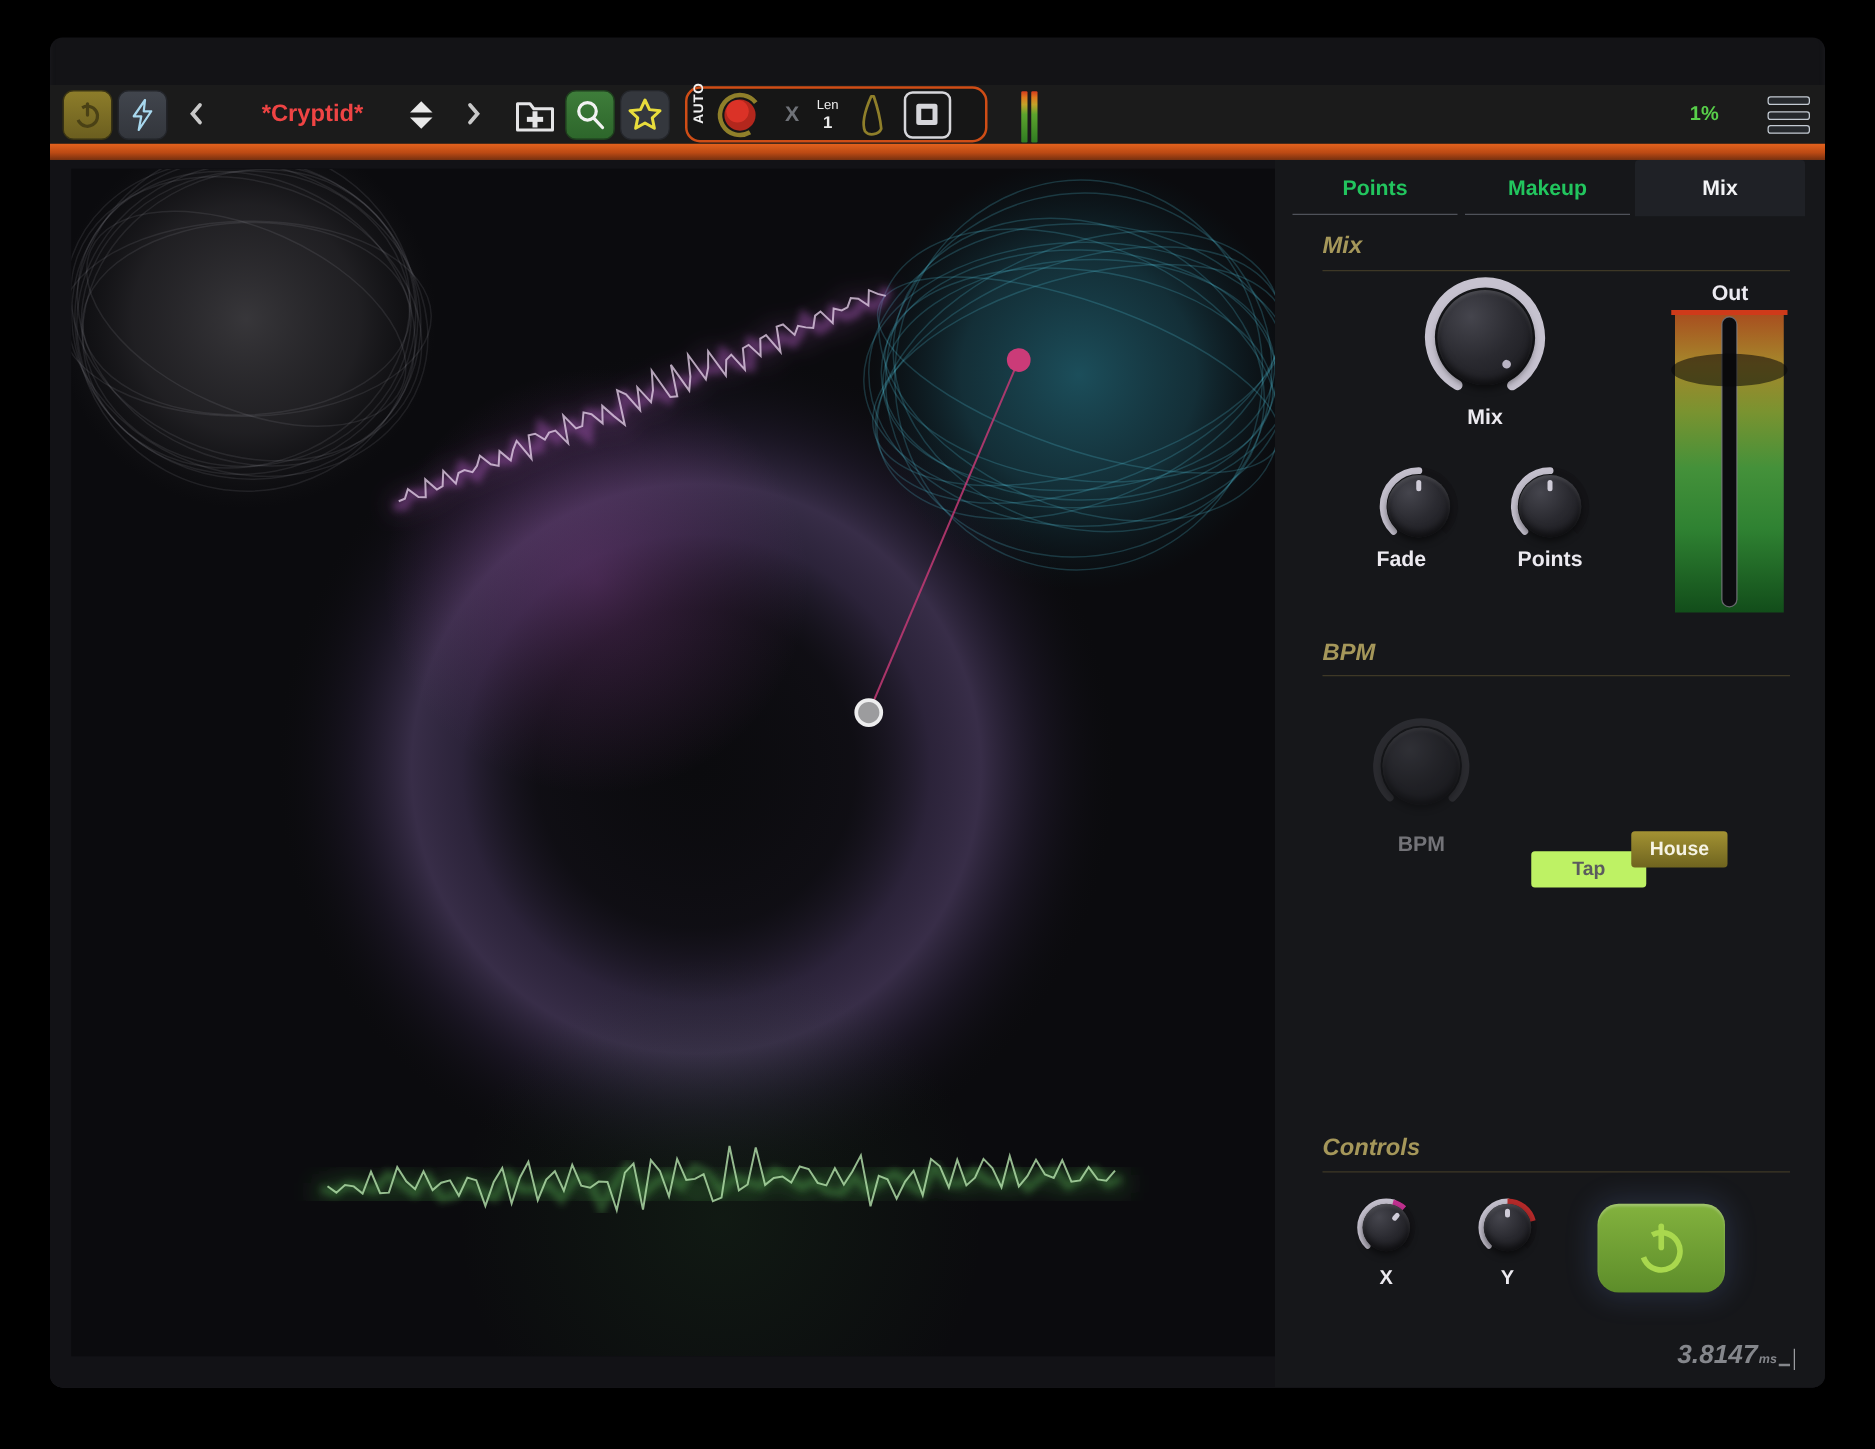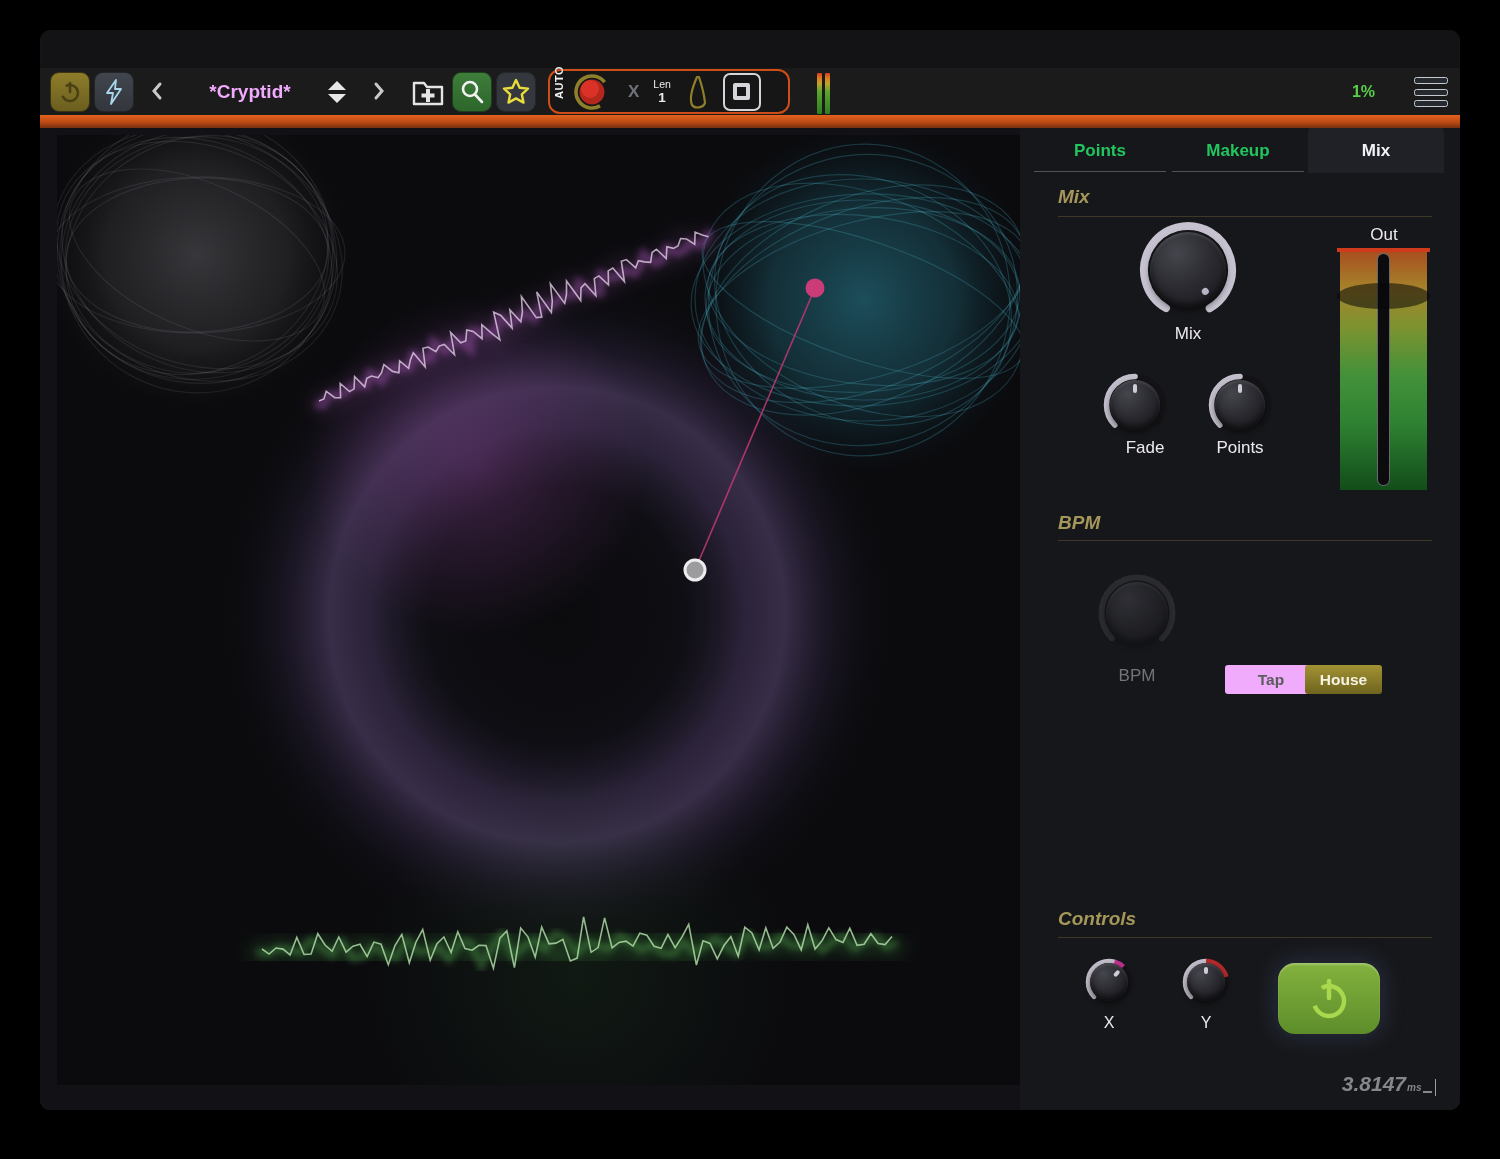--- a/index.html
+++ b/index.html
@@ -14,21 +14,21 @@
   #title{position:absolute;left:0;top:0;width:100%;height:38px;line-height:38px;text-align:center;
          color:#d6d3d1;font-size:17px;}
   #toolbar{position:absolute;left:0;top:38px;width:100%;height:47px;background:#1b1b1b;}
   #accentband{position:absolute;left:0;top:85px;width:100%;height:13px;
          background:linear-gradient(180deg,#e4621d 0%,#bc4a14 55%,#763010 100%);}
 
   .tbtn{position:absolute;top:4px;width:40px;height:40px;border-radius:9px;display:flex;
         align-items:center;justify-content:center;}
   .chev{position:absolute;top:10px;color:#c9c9c9;}
   #preset{position:absolute;left:130px;top:0;width:160px;height:47px;line-height:47px;text-align:center;
-        color:#f0abfc;font-weight:bold;font-size:19px;}
+        color:#ef4444;font-weight:bold;font-size:19px;}
   #updown{position:absolute;left:288px;top:13px;width:18px;height:22px;}
   #updown .tri-up{width:0;height:0;border-left:9px solid transparent;border-right:9px solid transparent;
         border-bottom:9px solid #e8e8e8;margin-bottom:4px;}
   #updown .tri-dn{width:0;height:0;border-left:9px solid transparent;border-right:9px solid transparent;
         border-top:9px solid #e8e8e8;}
 
   #autogroup{position:absolute;left:508px;top:1px;width:242px;height:45px;border:2.5px solid #cf4d16;
         border-radius:12px;display:flex;align-items:center;background:#161616;}
   #autotext{transform:rotate(-90deg);color:#f0f0f0;font-size:11px;font-weight:bold;letter-spacing:.5px;
         width:14px;margin-left:2px;}
@@ -53,21 +53,21 @@
 
   
   #tabbar{position:absolute;left:0;top:0;width:440px;height:45px;}
   .tab{position:absolute;top:0;height:45px;line-height:45px;text-align:center;color:#22c55e;
        font-weight:bold;font-size:17px;}
   .tab .tabline{position:absolute;left:2px;right:2px;bottom:1px;height:1.5px;background:#4f525a;}
   .tab.active{background:#1f2126;color:#f2f3f5;border-radius:3px 3px 0 0;}
 
   .sechead{position:absolute;color:#a5975a;font-style:italic;font-weight:bold;font-size:19px;}
   .secline{position:absolute;height:1px;background:#3e3826;left:38px;width:374px;}
-  .klabel{position:absolute;color:#eceaf0;font-weight:normal;font-size:17px;text-align:center;transform:translateX(-50%);}
+  .klabel{position:absolute;color:#eceaf0;font-weight:bold;font-size:17px;text-align:center;transform:translateX(-50%);}
 
   
   .knob{position:absolute;}
   .knob svg{position:absolute;left:0;top:0;}
   .kface{position:absolute;border-radius:50%;left:50%;top:50%;transform:translate(-50%,-50%);
      background:radial-gradient(circle at 35% 28%,#45454d 0%,#2a2a30 48%,#17171b 100%);
      box-shadow:inset 0 2px 3px rgba(255,255,255,.12), inset 0 -4px 6px rgba(0,0,0,.55), 0 3px 6px rgba(0,0,0,.5);}
   .pointer{position:absolute;left:50%;top:50%;transform:translate(-50%,-50%);}
   .tick{position:absolute;left:50%;top:4px;width:3.5px;height:9px;margin-left:-1.75px;border-radius:2px;background:#cfccd8;}
   .dotnotch{position:absolute;left:50%;top:7px;width:7px;height:7px;margin-left:-3.5px;border-radius:50%;background:#b9b4c4;}
@@ -78,21 +78,21 @@
   #outcap{position:absolute;left:-3px;top:-2px;width:93px;height:4px;background:#cf3a1a;}
   #groove{position:absolute;left:37px;top:3px;width:13px;height:233px;border-radius:7px;background:#0c0c0f;
      border:1.5px solid rgba(195,195,205,.5);}
   #handle{position:absolute;left:-3px;top:33px;width:93px;height:26px;border-radius:50%;background:rgba(8,8,10,.55);}
 
   
   #bpmdisplay{position:absolute;left:205px;top:438px;width:157px;height:94px;background:#0c0c0e;
      color:#d0d3d8;font-weight:800;font-size:58px;text-align:center;line-height:94px;letter-spacing:1px;}
   .bpmbtn{position:absolute;top:537px;height:29px;border-radius:3px;text-align:center;line-height:29px;
      font-weight:bold;font-size:15.5px;}
-  #tapbtn{left:205px;width:92px;background:#f0abfc;color:#5b5b5e;}
+  #tapbtn{left:205px;width:92px;background:#bef264;color:#5b5b5e;margin-top:16px;}
   #syncbtn{left:285px;width:77px;background:linear-gradient(180deg,#a39233,#6f641f);color:#f5f3e4;}
 
   
   #powerbtn{position:absolute;left:258px;top:835px;width:102px;height:71px;border-radius:17px;
      background:linear-gradient(180deg,#83b23e 0%,#5d8d2a 100%);
      box-shadow:0 0 22px 5px rgba(120,150,230,.16), inset 0 2px 2px rgba(255,255,255,.25);
      display:flex;align-items:center;justify-content:center;}
   #latency{position:absolute;right:24px;top:944px;color:#85878c;font-style:italic;font-weight:bold;
      font-size:21px;display:flex;align-items:baseline;}
   #latency .unit{font-size:10px;font-weight:bold;margin-left:1px;}
@@ -316,21 +316,21 @@
       <div class="knob" style="left:82px;top:244px;width:66px;height:66px;">
         <svg width="66" height="66" viewBox="0 0 66 66">
           <circle cx="33" cy="33" r="28.5" fill="none" stroke="#141417" stroke-width="5.5" stroke-dasharray="134.3 44.8" transform="rotate(135 33 33)"></circle>
           <circle cx="33" cy="33" r="28.5" fill="none" stroke="#c3bfcc" stroke-width="5.5" stroke-linecap="round" stroke-dasharray="67.1 112" transform="rotate(135 33 33)"></circle>
         </svg>
         <div class="kface" style="width:50px;height:50px;"></div>
         <div class="pointer" style="width:50px;height:50px;">
               <div class="tick"></div>
             </div>
       </div>
-      <div class="klabel" style="left:125px;top:310px;">Fade</div>
+      <div class="klabel" style="left:101px;top:310px;">Fade</div>
 
       <div class="knob" style="left:187px;top:244px;width:66px;height:66px;">
         <svg width="66" height="66" viewBox="0 0 66 66">
           <circle cx="33" cy="33" r="28.5" fill="none" stroke="#141417" stroke-width="5.5" stroke-dasharray="134.3 44.8" transform="rotate(135 33 33)"></circle>
           <circle cx="33" cy="33" r="28.5" fill="none" stroke="#c3bfcc" stroke-width="5.5" stroke-linecap="round" stroke-dasharray="67.1 112" transform="rotate(135 33 33)"></circle>
         </svg>
         <div class="kface" style="width:50px;height:50px;"></div>
         <div class="pointer" style="width:50px;height:50px;">
               <div class="tick"></div>
             </div>

